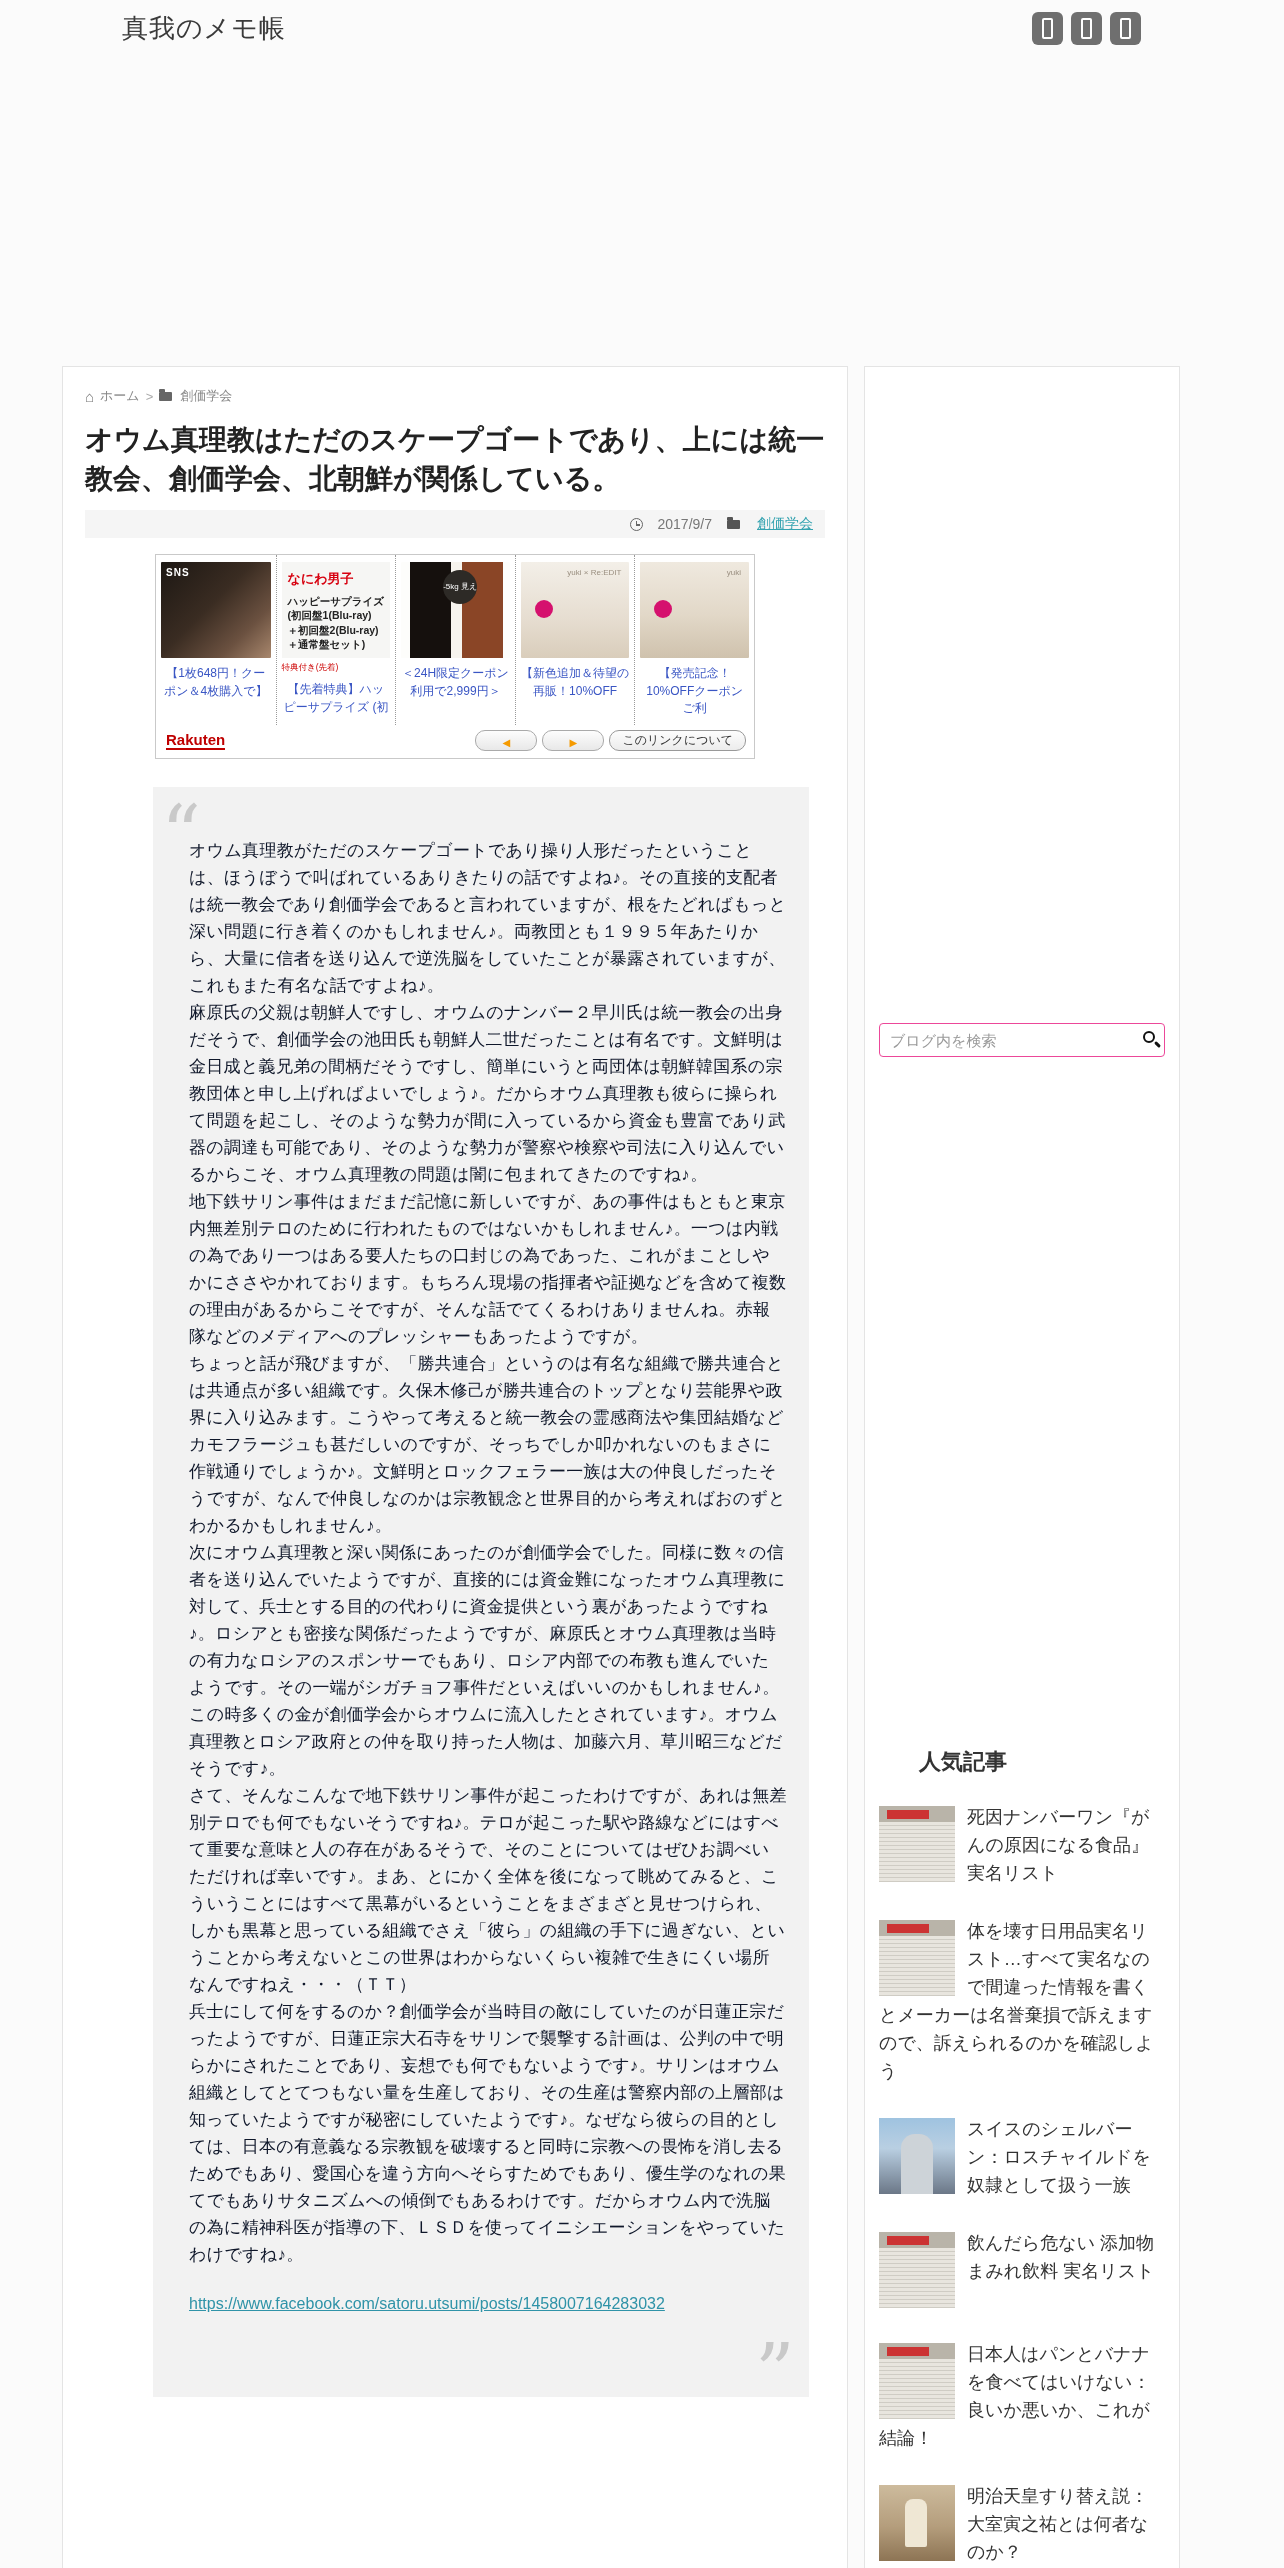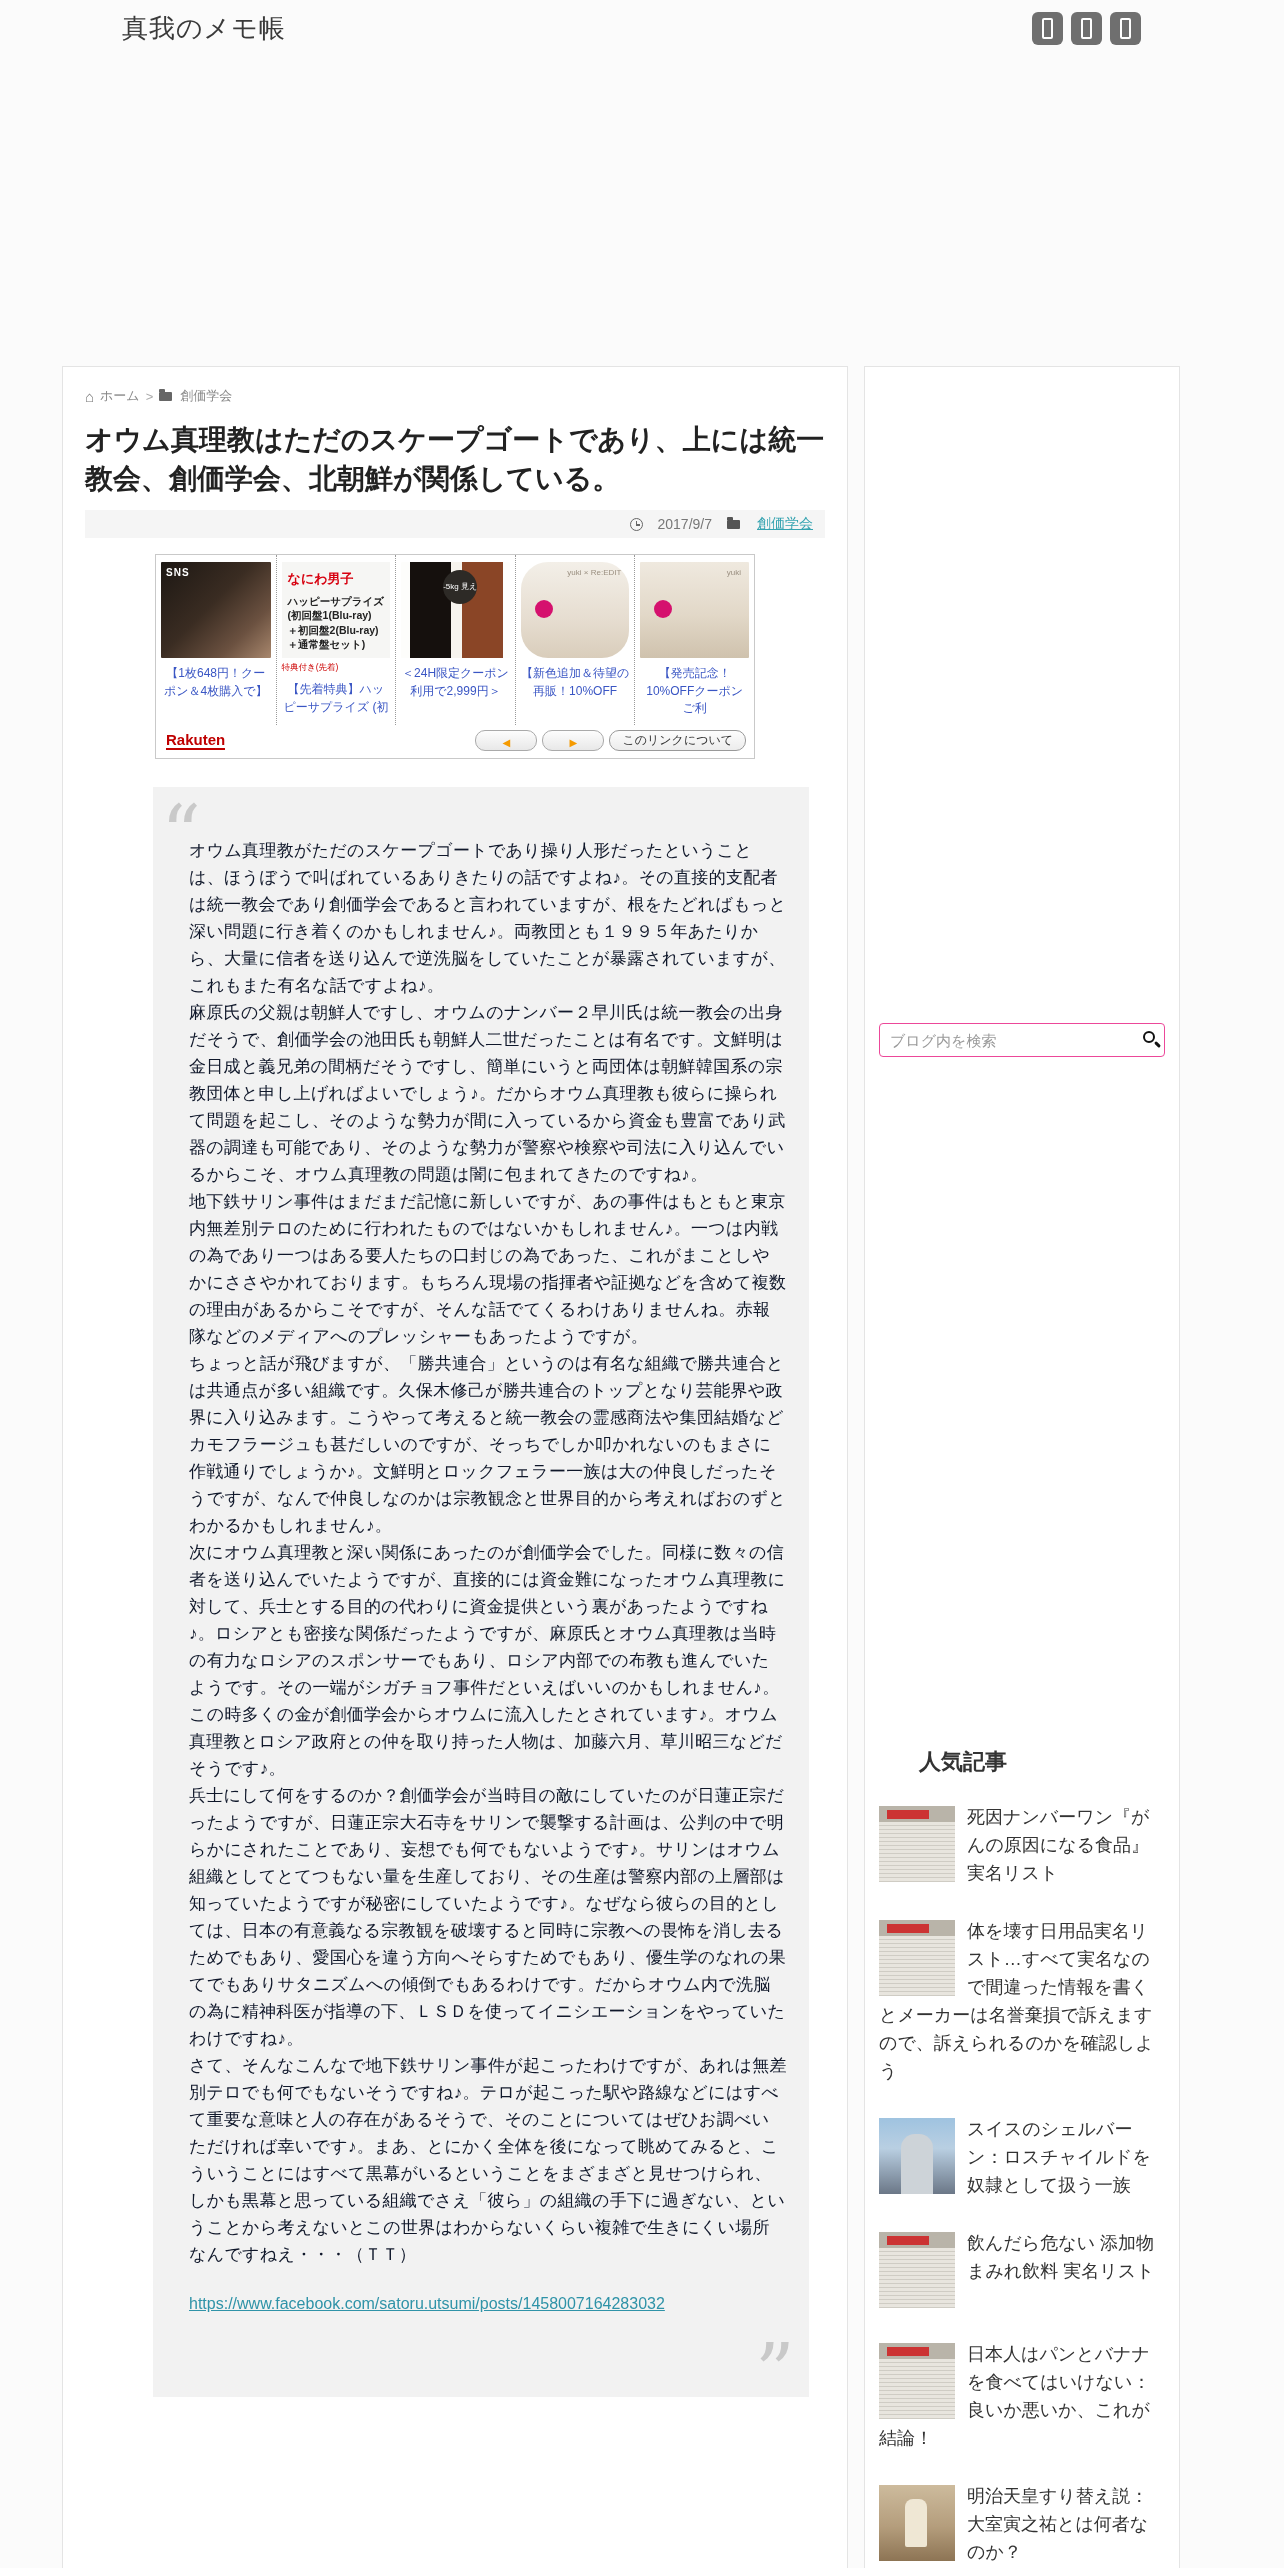--- a/index.html
+++ b/index.html
@@ -42,21 +42,21 @@
   
   .ad-banner { width:600px; margin:16px auto 0; border:1px solid #c9c9c9; background:#fff; }
   .banner-cells { display:flex; }
   .cell { width:120px; padding:7px 5px 8px; border-left:1px dotted #9a9a9a; display:flex; flex-direction:column; }
   .cell:first-child { border-left:none; }
   .cell-img { height:96px; position:relative; overflow:hidden; border-radius:1px; }
   .img-tights { background:linear-gradient(135deg,#1c1713 0%,#3a2c22 45%,#6b5140 75%,#a8876d 100%); }
   .img-tights .ov { position:absolute; top:5px; left:5px; color:#fff; font-size:10px; font-weight:bold; letter-spacing:1px; }
   .img-dresses { background:linear-gradient(90deg,#fdfdfb 0 8%,#15100d 8% 46%,#f7f4ee 46% 56%,#8a4526 56% 94%,#fdfdfb 94%); }
   .badge-dark { position:absolute; top:8px; left:42px; width:34px; height:34px; background:#2d2a26; border-radius:50%; color:#fff; font-size:8px; line-height:1.2; display:flex; align-items:center; justify-content:center; text-align:center; }
-  .img-beige1 { background:linear-gradient(180deg,#f3efe8 0%,#e6ddd0 60%,#d9cdbb 100%);border-radius:27px; }
+  .img-beige1 { background:linear-gradient(180deg,#f3efe8 0%,#e6ddd0 60%,#d9cdbb 100%); }
   .img-beige2 { background:linear-gradient(180deg,#efe9df 0%,#e2d8c8 55%,#cfc2ad 100%); }
   .badge-pink { position:absolute; top:38px; left:14px; width:18px; height:18px; border-radius:50%; background:#d5116e; color:#fff; font-size:6px; display:flex; align-items:center; justify-content:center; }
   .img-beige1 .ov, .img-beige2 .ov { position:absolute; top:6px; right:8px; font-size:8px; color:#9a8f80; }
   .cell-text-card { background:#f6f6f4; height:96px; padding:8px 6px; }
   .txt-red-title { color:#d7000f; font-size:13px; font-weight:bold; margin-bottom:6px; }
   .txt-body { font-size:10.5px; color:#222; font-weight:bold; line-height:1.35; }
   .txt-badge { color:#c00; font-size:8.5px; margin-top:4px; }
   .cell-link { font-size:12px; color:#3a56c4; line-height:1.45; margin-top:7px; text-align:center; cursor:pointer; }
   .banner-bottom { display:flex; align-items:center; padding:5px 8px 7px 10px; }
   .rakuten-logo { color:#bf0000; font-weight:bold; font-size:15px; border-bottom:2px solid #bf0000; line-height:1.1; cursor:pointer; }
@@ -200,22 +200,22 @@
       </div>
 
       <div class="quote-box">
         <span class="q-open"></span>
         <div class="quote-text">
           <p>オウム真理教がただのスケープゴートであり操り人形だったということは、ほうぼうで叫ばれているありきたりの話ですよね♪。その直接的支配者は統一教会であり創価学会であると言われていますが、根をたどればもっと深い問題に行き着くのかもしれません♪。両教団とも１９９５年あたりから、大量に信者を送り込んで逆洗脳をしていたことが暴露されていますが、これもまた有名な話ですよね♪。</p>
           <p>麻原氏の父親は朝鮮人ですし、オウムのナンバー２早川氏は統一教会の出身だそうで、創価学会の池田氏も朝鮮人二世だったことは有名です。文鮮明は金日成と義兄弟の間柄だそうですし、簡単にいうと両団体は朝鮮韓国系の宗教団体と申し上げればよいでしょう♪。だからオウム真理教も彼らに操られて問題を起こし、そのような勢力が間に入っているから資金も豊富であり武器の調達も可能であり、そのような勢力が警察や検察や司法に入り込んでいるからこそ、オウム真理教の問題は闇に包まれてきたのですね♪。</p>
           <p>地下鉄サリン事件はまだまだ記憶に新しいですが、あの事件はもともと東京内無差別テロのために行われたものではないかもしれません♪。一つは内戦の為であり一つはある要人たちの口封じの為であった、これがまことしやかにささやかれております。もちろん現場の指揮者や証拠などを含めて複数の理由があるからこそですが、そんな話でてくるわけありませんね。赤報隊などのメディアへのプレッシャーもあったようですが。</p>
           <p>ちょっと話が飛びますが、「勝共連合」というのは有名な組織で勝共連合とは共通点が多い組織です。久保木修己が勝共連合のトップとなり芸能界や政界に入り込みます。こうやって考えると統一教会の霊感商法や集団結婚などカモフラージュも甚だしいのですが、そっちでしか叩かれないのもまさに作戦通りでしょうか♪。文鮮明とロックフェラー一族は大の仲良しだったそうですが、なんで仲良しなのかは宗教観念と世界目的から考えればおのずとわかるかもしれません♪。</p>
           <p>次にオウム真理教と深い関係にあったのが創価学会でした。同様に数々の信者を送り込んでいたようですが、直接的には資金難になったオウム真理教に対して、兵士とする目的の代わりに資金提供という裏があったようですね♪。ロシアとも密接な関係だったようですが、麻原氏とオウム真理教は当時の有力なロシアのスポンサーでもあり、ロシア内部での布教も進んでいたようです。その一端がシガチョフ事件だといえばいいのかもしれません♪。この時多くの金が創価学会からオウムに流入したとされています♪。オウム真理教とロシア政府との仲を取り持った人物は、加藤六月、草川昭三などだそうです♪。</p>
+          <p>さて、そんなこんなで地下鉄サリン事件が起こったわけですが、あれは無差別テロでも何でもないそうですね♪。テロが起こった駅や路線などにはすべて重要な意味と人の存在があるそうで、そのことについてはぜひお調べいただければ幸いです♪。まあ、とにかく全体を後になって眺めてみると、こういうことにはすべて黒幕がいるということをまざまざと見せつけられ、しかも黒幕と思っている組織でさえ「彼ら」の組織の手下に過ぎない、ということから考えないとこの世界はわからないくらい複雑で生きにくい場所なんですねえ・・・（ＴＴ）</p>
           <p>兵士にして何をするのか？創価学会が当時目の敵にしていたのが日蓮正宗だったようですが、日蓮正宗大石寺をサリンで襲撃する計画は、公判の中で明らかにされたことであり、妄想でも何でもないようです♪。サリンはオウム組織としてとてつもない量を生産しており、その生産は警察内部の上層部は知っていたようですが秘密にしていたようです♪。なぜなら彼らの目的としては、日本の有意義なる宗教観を破壊すると同時に宗教への畏怖を消し去るためでもあり、愛国心を違う方向へそらすためでもあり、優生学のなれの果てでもありサタニズムへの傾倒でもあるわけです。だからオウム内で洗脳の為に精神科医が指導の下、ＬＳＤを使ってイニシエーションをやっていたわけですね♪。</p>
-          <p>さて、そんなこんなで地下鉄サリン事件が起こったわけですが、あれは無差別テロでも何でもないそうですね♪。テロが起こった駅や路線などにはすべて重要な意味と人の存在があるそうで、そのことについてはぜひお調べいただければ幸いです♪。まあ、とにかく全体を後になって眺めてみると、こういうことにはすべて黒幕がいるということをまざまざと見せつけられ、しかも黒幕と思っている組織でさえ「彼ら」の組織の手下に過ぎない、ということから考えないとこの世界はわからないくらい複雑で生きにくい場所なんですねえ・・・（ＴＴ）</p>
         </div>
         <a class="source-link">https://www.facebook.com/satoru.utsumi/posts/1458007164283032</a>
         <span class="q-close"></span>
       </div>
 
     </div>
 
     <div class="sidebar">
       <div class="sb-ad-1"></div>
 

